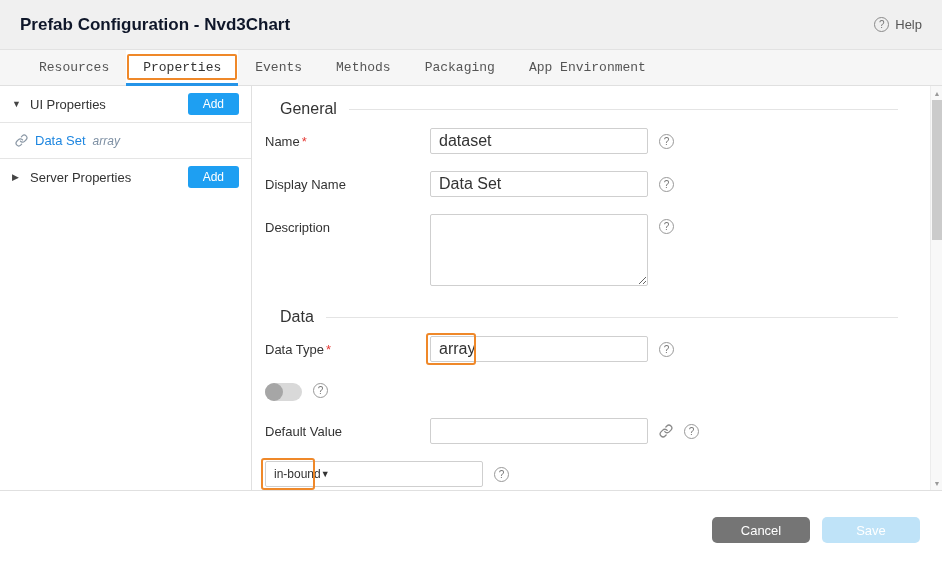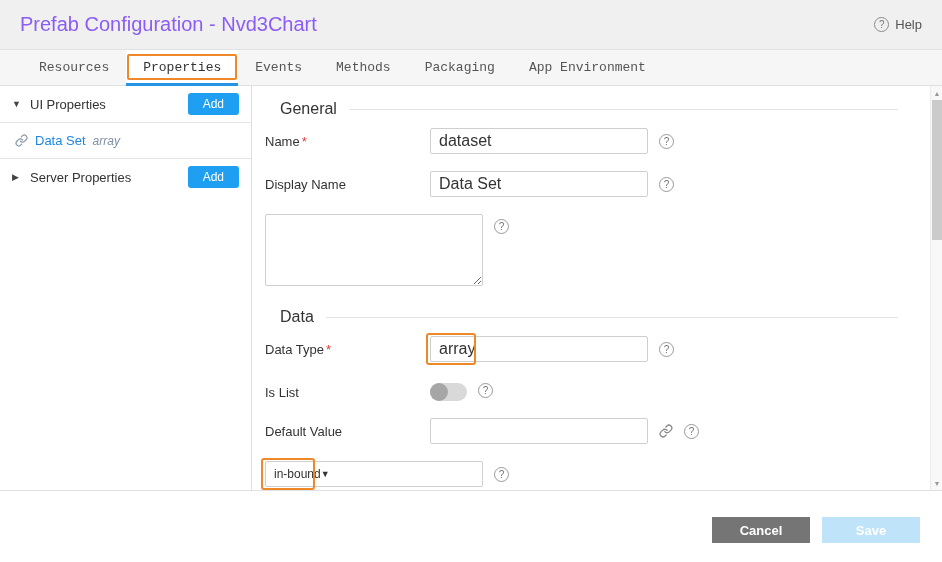--- a/index.html
+++ b/index.html
@@ -3,21 +3,21 @@
 <meta charset="utf-8">
 <style>
   * { margin:0; padding:0; box-sizing:border-box; }
   html,body { width:942px; height:562px; background:#fff; font-family:"Liberation Sans",sans-serif; overflow:hidden; }
 
   .app { width:942px; height:562px; display:flex; flex-direction:column; background:#fff; }
 
   
   .header { height:50px; background:#f0f0f0; display:flex; align-items:center; justify-content:space-between;
             padding:0 20px; border-bottom:1px solid #e2e2e2; flex:0 0 auto; }
-  .title { font-size:20px; color:#8b5cf6; font-weight:400; }
+  .title { font-size:17px; color:#0f172a; font-weight:700; }
   .help { display:flex; align-items:center; gap:6px; color:#555; font-size:13px; cursor:pointer; }
   .qmark { width:15px; height:15px; border:1px solid #8a8a8a; border-radius:50%; color:#777;
            font-size:10px; display:flex; align-items:center; justify-content:center; }
 
   
   .tabs { height:36px; background:#f6f6f6; display:flex; align-items:stretch; padding-left:22px;
           border-bottom:1px solid #e0e0e0; flex:0 0 auto;font-family:Liberation Mono, monospace; }
   .tab { padding:0 17px; display:flex; align-items:center; font-size:13px; color:#555; cursor:pointer; position:relative; }
   .tab.active { background:#fff; color:#333; }
   .tab.active::after { content:""; position:absolute; left:0; right:0; bottom:-1px; height:3px; background:#2494e8; }
@@ -71,22 +71,22 @@
 
   
   .scrollbar { position:absolute; top:0; right:0; width:12px; height:100%; background:#f8f8f8; border-left:1px solid #ececec; }
   .scroll-arrow { position:absolute; left:0; width:12px; height:12px; display:flex; align-items:center; justify-content:center;
                   font-size:7px; color:#999; cursor:pointer; }
   .scroll-up { top:1px; } .scroll-down { bottom:1px; }
   .scroll-thumb { position:absolute; top:14px; left:1px; width:10px; height:140px; background:#cbcbcb; cursor:pointer; }
 
   
   .footer { flex:1; display:flex; justify-content:flex-end; align-items:flex-start; gap:12px; padding:26px 22px 0; background:#fff; }
-  .btn { width:98px; height:26px; border:none; border-radius:0; font-size:13px; color:#fff;
-         font-family:"Liberation Sans",sans-serif; cursor:pointer;font-weight:bold; }
+  .btn { width:98px; height:26px; border:none; border-radius:5px; font-size:13px; color:#fff;
+         font-family:"Liberation Sans",sans-serif; cursor:pointer; }
   .btn-cancel { background:#757575; }
   .btn-save { background:#bfe3f8; }
 </style>
 </head>
 <body>
 
 <div class="app">
 
   <div class="header">
     <div class="title">Prefab Configuration - Nvd3Chart</div>
@@ -162,20 +162,21 @@
 
       <div class="row">
         <div class="flabel"><span>Display Name</span></div>
         <div class="fctl">
           <input class="tin" type="text" value="Data Set" style="">
           <span class="help-ic">?</span>
         </div>
       </div>
 
       <div class="row ta-row" style="margin-bottom:22px;">
+        <div class="flabel"><span>Description</span></div>
         <div class="fctl" style="align-items:flex-start;">
           <textarea class="tin" style=""></textarea>
           <span class="help-ic">?</span>
         </div>
       </div>
 
       <div class="section-head">
         <span class="sec-title">Data</span>
         <span class="sec-line"></span>
       </div>
@@ -185,21 +186,20 @@
           <span>Data Type</span><span class="req">*</span>
         </div>
         <div class="fctl">
           <input class="tin" type="text" value="array" style="">
           <span class="annot-box annot-datatype"></span>
           <span class="help-ic">?</span>
         </div>
       </div>
 
       <div class="row">
-        <div class="flabel"><span>Is List</span></div>
         <div class="fctl">
           <span class="toggle">
             <span class="knob"></span>
           </span>
           <span class="help-ic">?</span>
         </div>
       </div>
 
       <div class="row">
         <div class="flabel"><span>Default Value</span></div>

